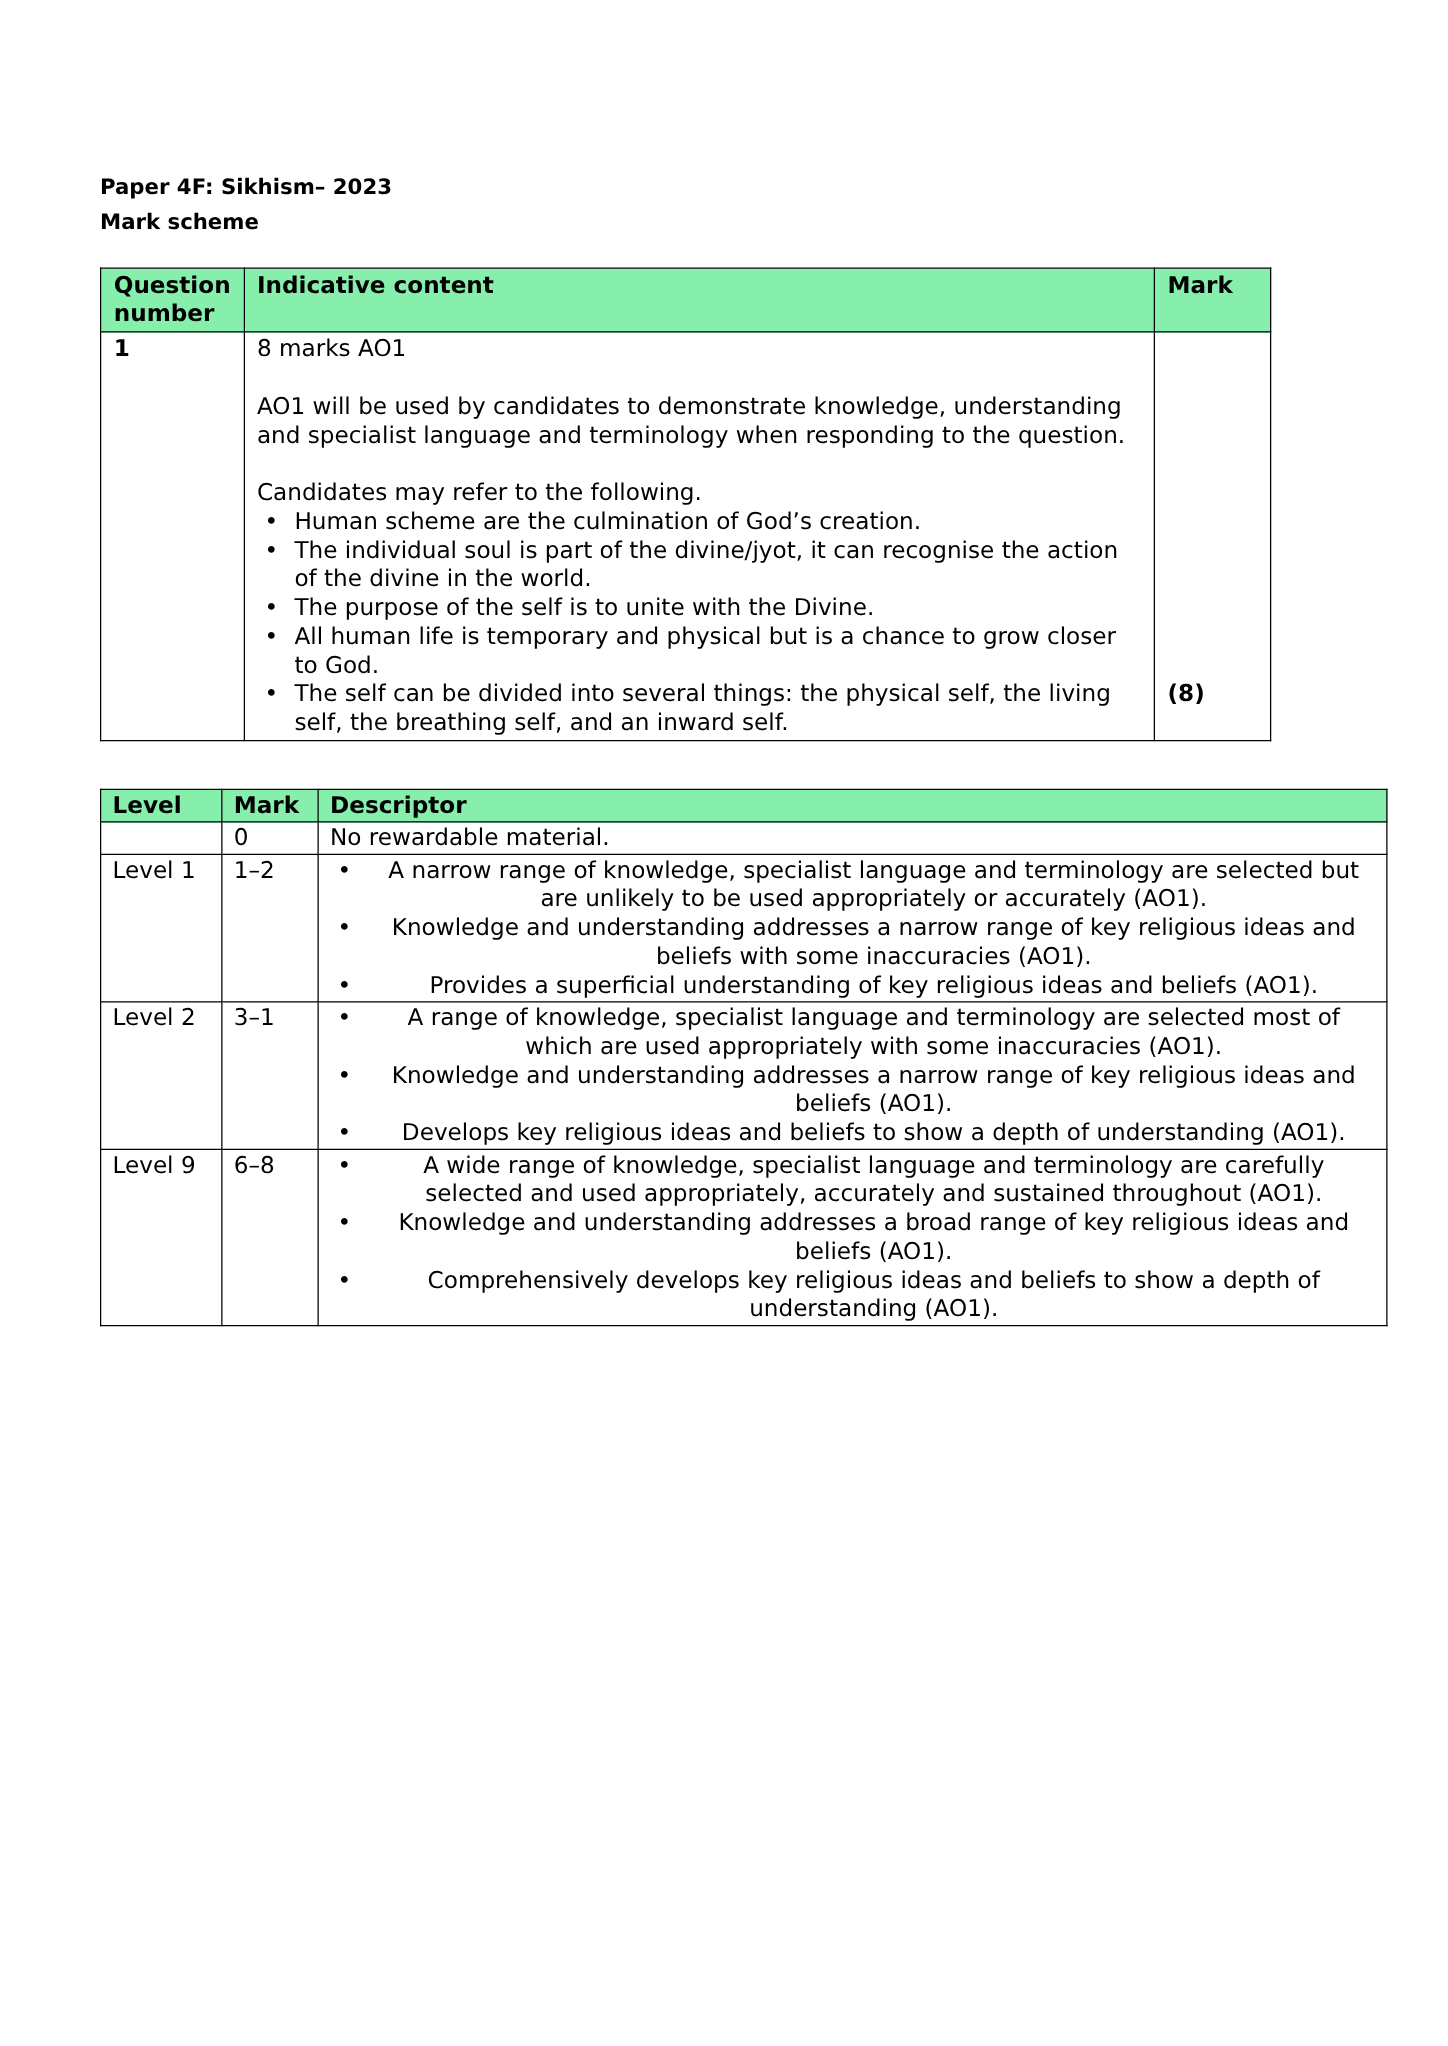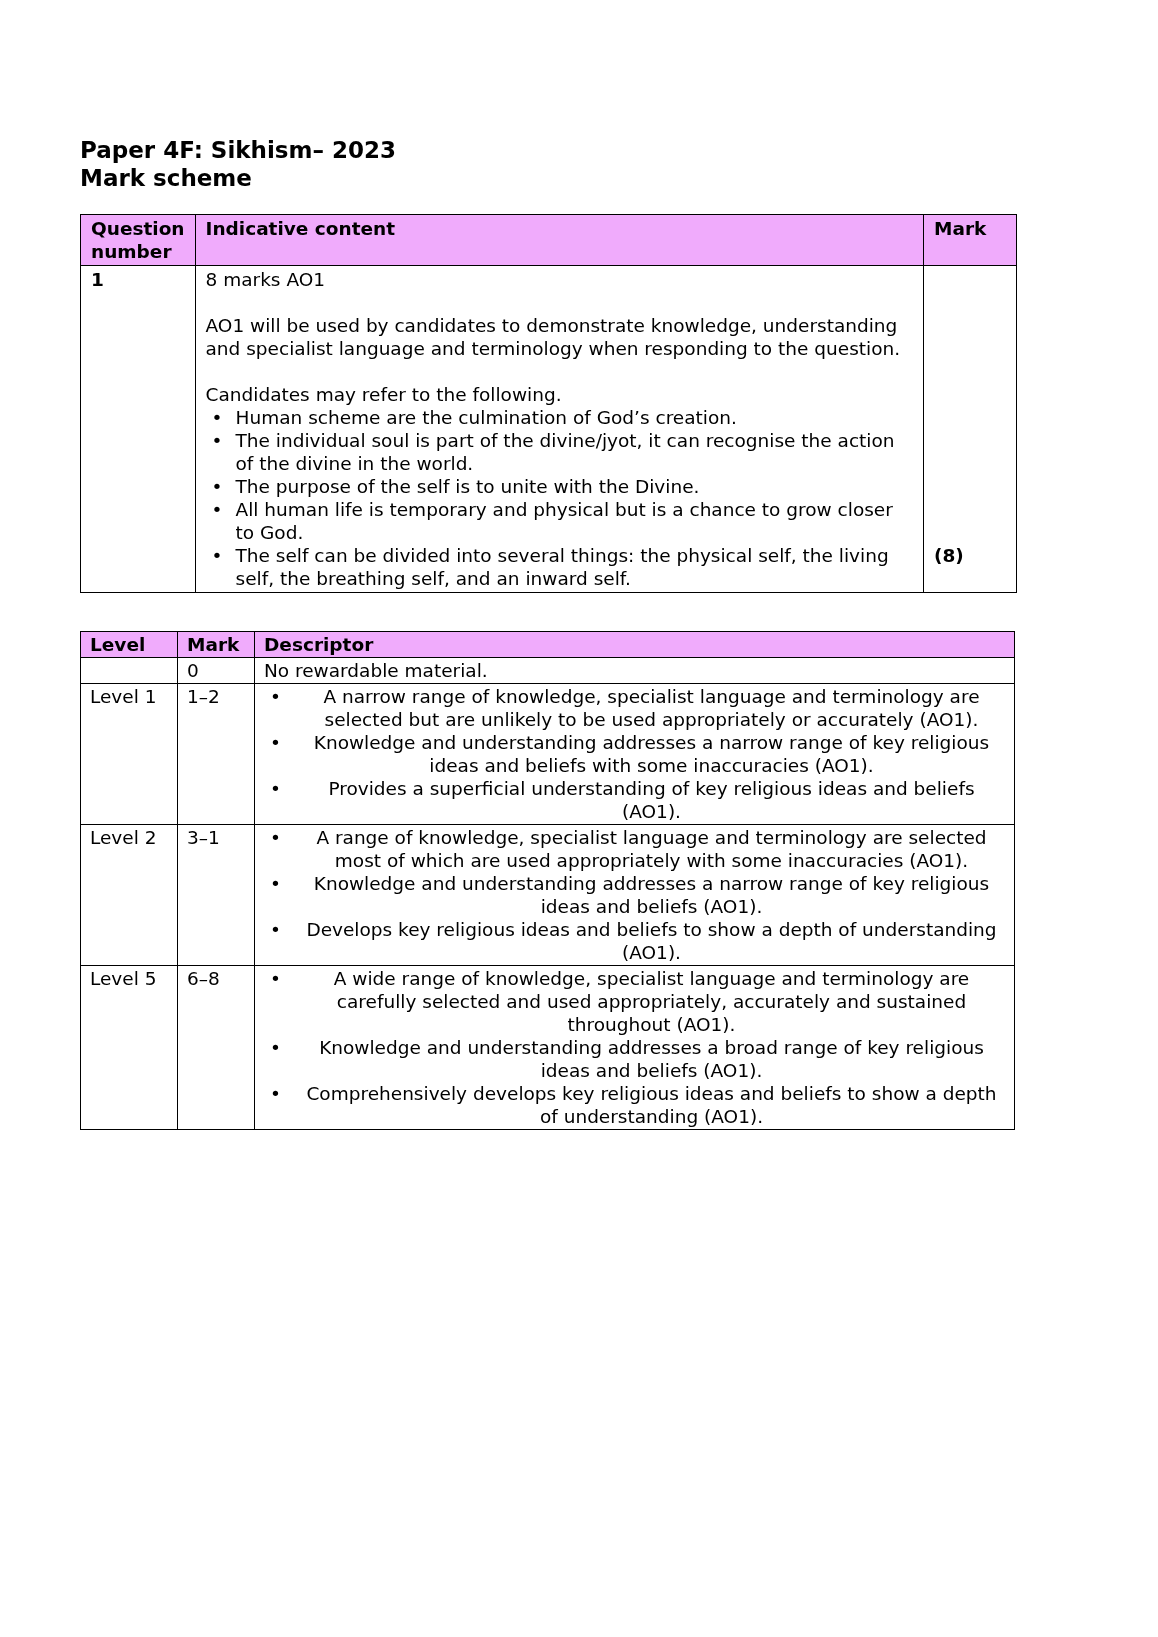--- a/index.html
+++ b/index.html
@@ -1,33 +1,33 @@
 <!DOCTYPE html>
 <html><head>
 <meta charset="utf-8">
 <style>
   html, body { margin: 0; padding: 0; background: #ffffff; }
   body { width: 1158px; height: 1637px; position: relative; font-family: "DejaVu Sans", sans-serif; color: #000; }
   .page { position: absolute; left: 80px; top: 136px; width: 940px; }
-  .title { font-size: 23px; font-weight: bold; line-height: 28px; margin: 0; }
+  .title { font-size: 17px; font-weight: bold; line-height: 28px; margin: 0; }
   table { border-collapse: collapse; font-size: 18.5px; line-height: 23px; }
   td, th { border: 1.5px solid #000; vertical-align: top; text-align: left; }
-  th { background: #f0abfc; font-weight: bold; }
+  th { background: #86efac; font-weight: bold; }
   .t1 { position: absolute; top: 78px; left: 0; width: 937px; }
   .t1 th, .t1 td { padding: 2px 10px 2px 10px; }
   .t1 .c1 { width: 93px; }
   .t1 .c3 { width: 72px; }
   .t1 td.cmark { vertical-align: bottom; font-weight: bold; }
   .t1 td.qnum { font-weight: bold; }
   .bold { font-weight: normal; }
   ul { margin: 0; padding: 0; list-style: none; }
   ul li { position: relative; padding-left: 30px; }
   ul li::before { content: "\2022"; position: absolute; left: 6px; top: 0; }
   .gap { height: 23px; }
-  .t2 { position: absolute; top: 495px; left: 0; width: 935px; }
+  .t2 { position: absolute; top: 495px; left: 0; width: 1030px; }
   .t2 th, .t2 td { padding: 1px 9px 1px 9px; }
   .t2 .l { width: 78px; }
   .t2 .m { width: 58px; }
   .t2 ul li { padding-left: 34px; text-align: center; }
   .t2 ul li::before { left: 6px; }
 </style>
 </head>
 <body>
 
 <div class="page">
@@ -96,21 +96,21 @@
         <td>3–1</td>
         <td>
           <ul>
             <li>A range of knowledge, specialist language and terminology are selected most of which are used appropriately with some inaccuracies (AO1).</li>
             <li>Knowledge and understanding addresses a narrow range of key religious ideas and beliefs (AO1).</li>
             <li>Develops key religious ideas and beliefs to show a depth of understanding (AO1).</li>
           </ul>
         </td>
       </tr>
       <tr>
-        <td>Level 5</td>
+        <td>Level 9</td>
         <td>6–8</td>
         <td>
           <ul>
             <li>A wide range of knowledge, specialist language and terminology are carefully selected and used appropriately, accurately and sustained throughout (AO1).</li>
             <li>Knowledge and understanding addresses a broad range of key religious ideas and beliefs (AO1).</li>
             <li>Comprehensively develops key religious ideas and beliefs to show a depth of understanding (AO1).</li>
           </ul>
         </td>
       </tr>
     </tbody>

